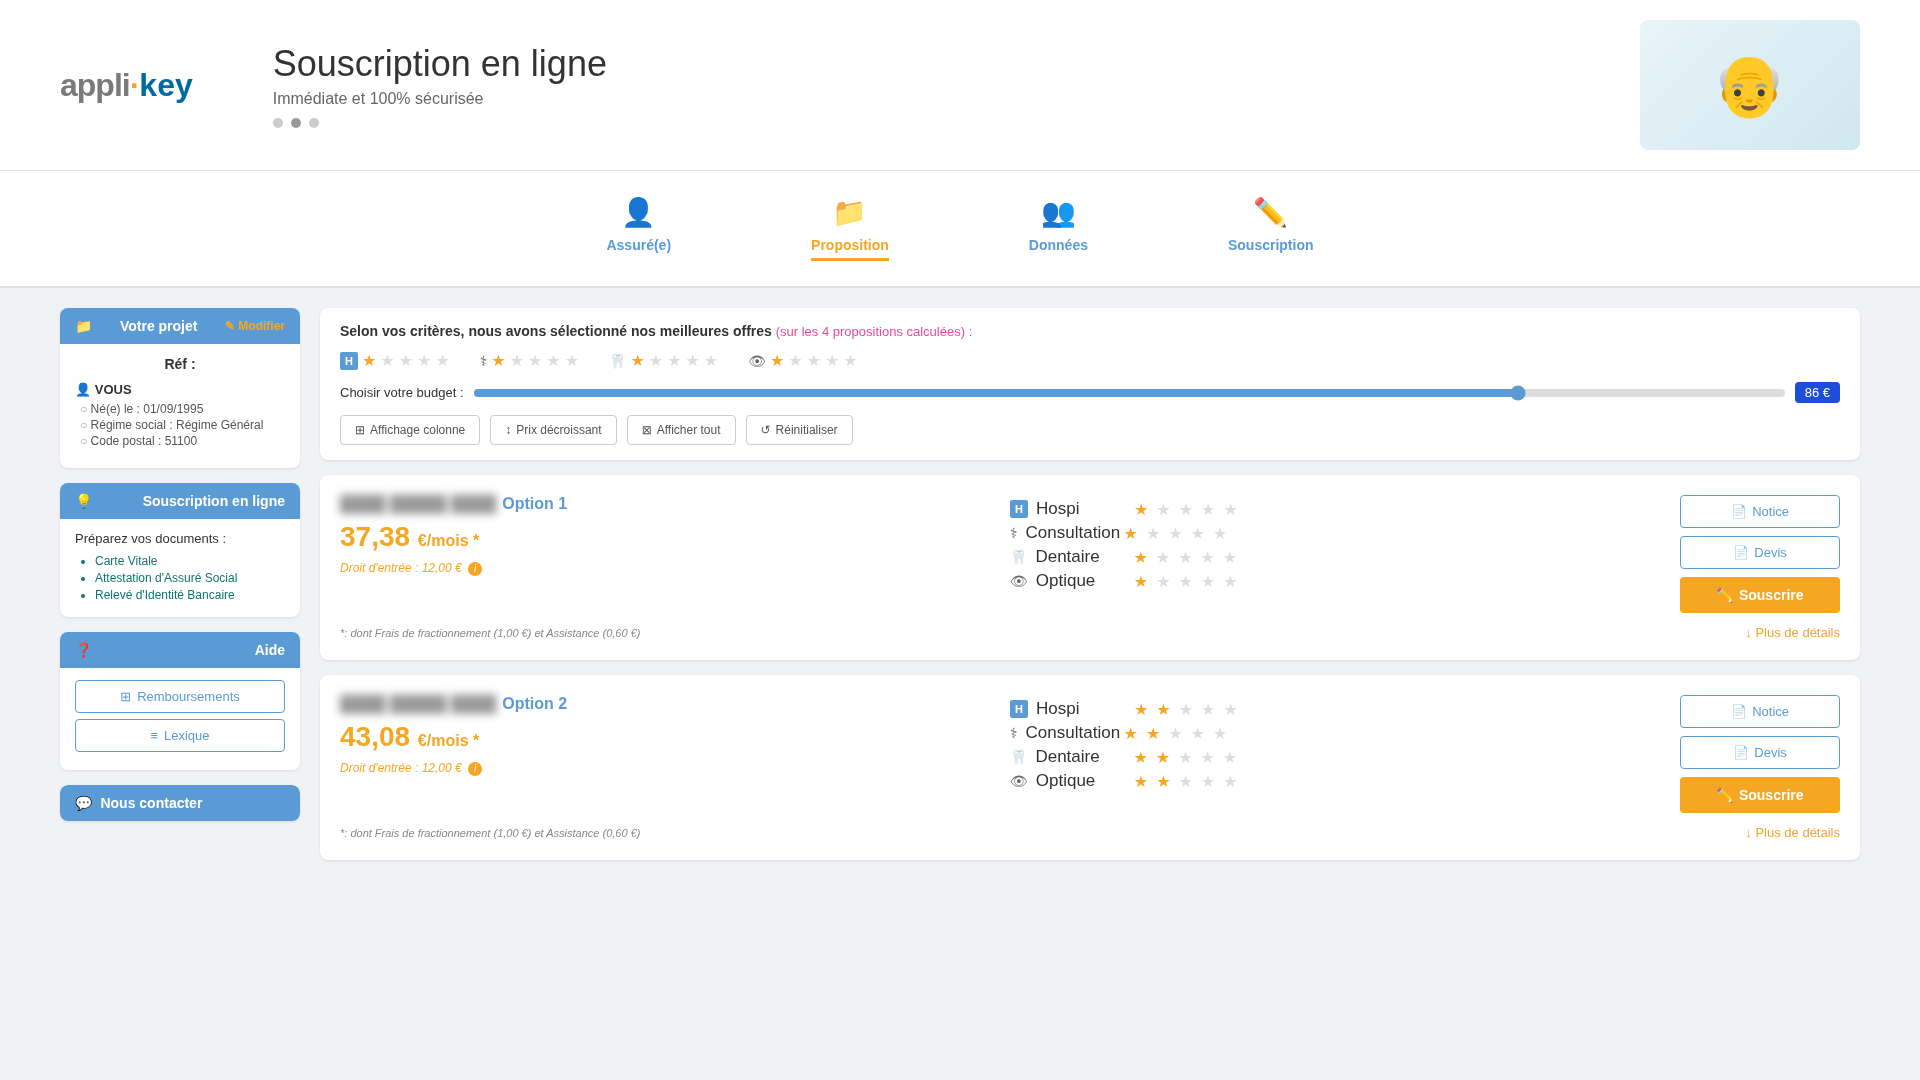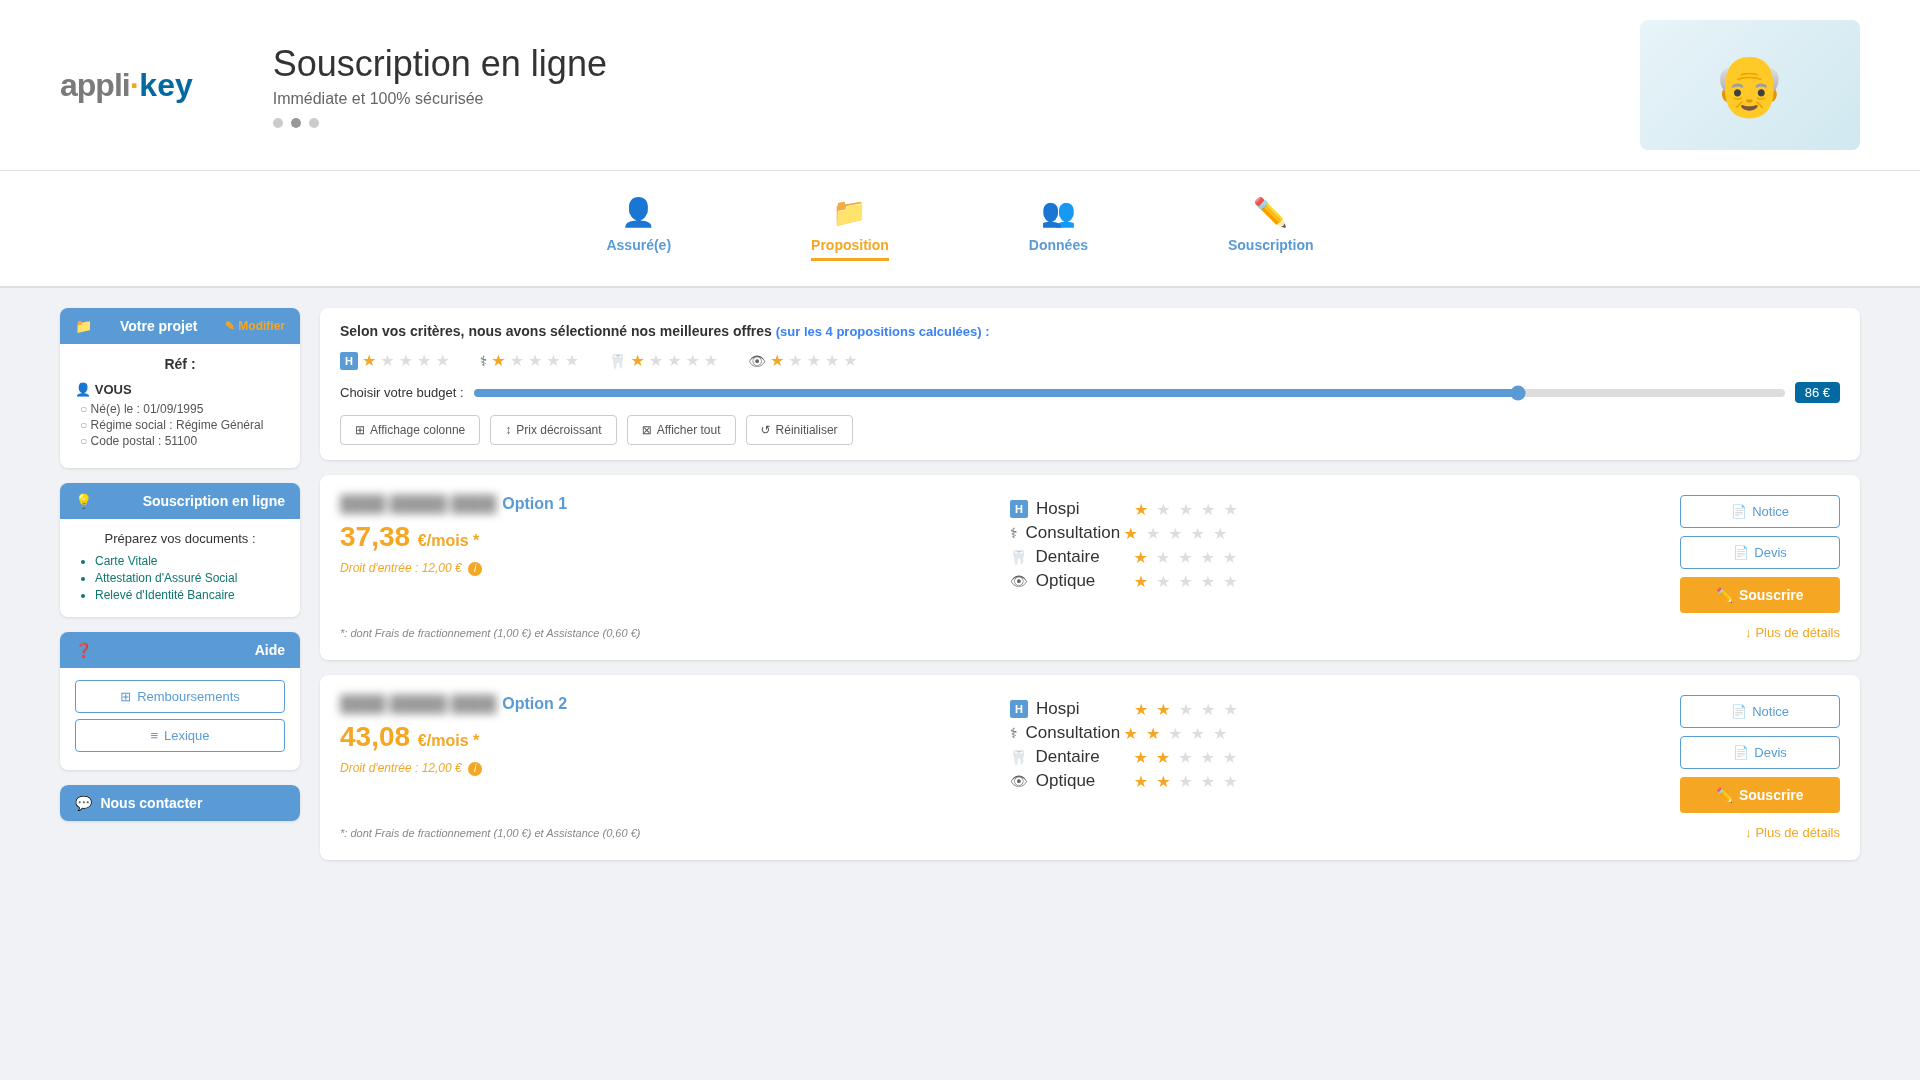--- a/index.html
+++ b/index.html
@@ -34,40 +34,40 @@
     
     .sidebar { width: 240px; flex-shrink: 0; display: flex; flex-direction: column; gap: 15px; }
     .sidebar-card { background: #fff; border-radius: 8px; overflow: hidden; box-shadow: 0 1px 3px rgba(0,0,0,0.1); }
     .sidebar-card-header { background: #5b9bd5; color: #fff; padding: 10px 15px; display: flex; align-items: center; justify-content: space-between; font-weight: bold; font-size: 14px; }
     .sidebar-card-body { padding: 12px 15px; }
     .ref-label { font-weight: bold; text-align: center; margin-bottom: 10px; }
     .user-section { margin-bottom: 8px; }
     .user-name { font-weight: bold; font-size: 13px; margin-bottom: 5px; }
     .user-detail { font-size: 12px; color: #555; margin: 2px 0; padding-left: 5px; }
     .user-detail::before { content: '○ '; color: #999; }
-    .doc-title { font-size: 13px; margin-bottom: 8px; text-align: center; }
+    .doc-title { font-size: 13px; margin-bottom: 8px; }
     .doc-list { list-style: disc; padding-left: 20px; font-size: 12px; color: #0f766e; }
     .doc-list li { margin: 3px 0; }
     .aide-btn { width: 100%; padding: 8px; border: 1px solid #5b9bd5; border-radius: 4px; background: #fff; color: #5b9bd5; cursor: pointer; font-size: 13px; margin-bottom: 6px; display: flex; align-items: center; justify-content: center; gap: 6px; }
 
     
     .content { flex: 1; display: flex; flex-direction: column; gap: 15px; }
 
     
     .filter-bar { background: #fff; border-radius: 8px; padding: 15px 20px; box-shadow: 0 1px 3px rgba(0,0,0,0.1); }
     .filter-title { font-size: 14px; font-weight: bold; margin-bottom: 12px; }
-    .filter-title span { font-weight: bold; font-size: 13px; color: #3b82f6; }
+    .filter-title span { font-weight: normal; font-size: 13px; color: #ec4899; }
     .stars-row { display: flex; gap: 30px; align-items: center; margin-bottom: 12px; }
     .star-group { display: flex; align-items: center; gap: 4px; }
     .star { color: #f5a623; font-size: 16px; }
     .star.empty { color: #ddd; }
     .budget-row { display: flex; align-items: center; gap: 10px; margin-bottom: 12px; }
     .budget-label { font-size: 13px; }
     .budget-slider { flex: 1; height: 8px; background: linear-gradient(to right, #5b9bd5 80%, #ddd 80%); border-radius: 4px; appearance: none; cursor: pointer; }
-    .budget-value { background: #0369a1; color: #fff; padding: 3px 10px; border-radius: 4px; font-size: 13px; }
+    .budget-value { background: #1d4ed8; color: #fff; padding: 3px 10px; border-radius: 4px; font-size: 13px; }
     .action-btns { display: flex; gap: 10px; }
     .action-btn { padding: 7px 14px; border: 1px solid #ccc; border-radius: 4px; background: #fff; cursor: pointer; font-size: 12px; color: #555; display: flex; align-items: center; gap: 5px; }
 
     
     .offer-card { background: #fff; border-radius: 8px; padding: 20px; box-shadow: 0 1px 3px rgba(0,0,0,0.1); }
     .offer-top { display: flex; align-items: flex-start; justify-content: space-between; }
     .offer-left { flex: 1; }
     .offer-name-blurred { font-size: 16px; color: #999; }
     .offer-name-option { font-size: 16px; color: #5b9bd5; font-weight: bold; }
     .offer-price { font-size: 28px; color: #f5a623; font-weight: bold; margin: 8px 0; }

